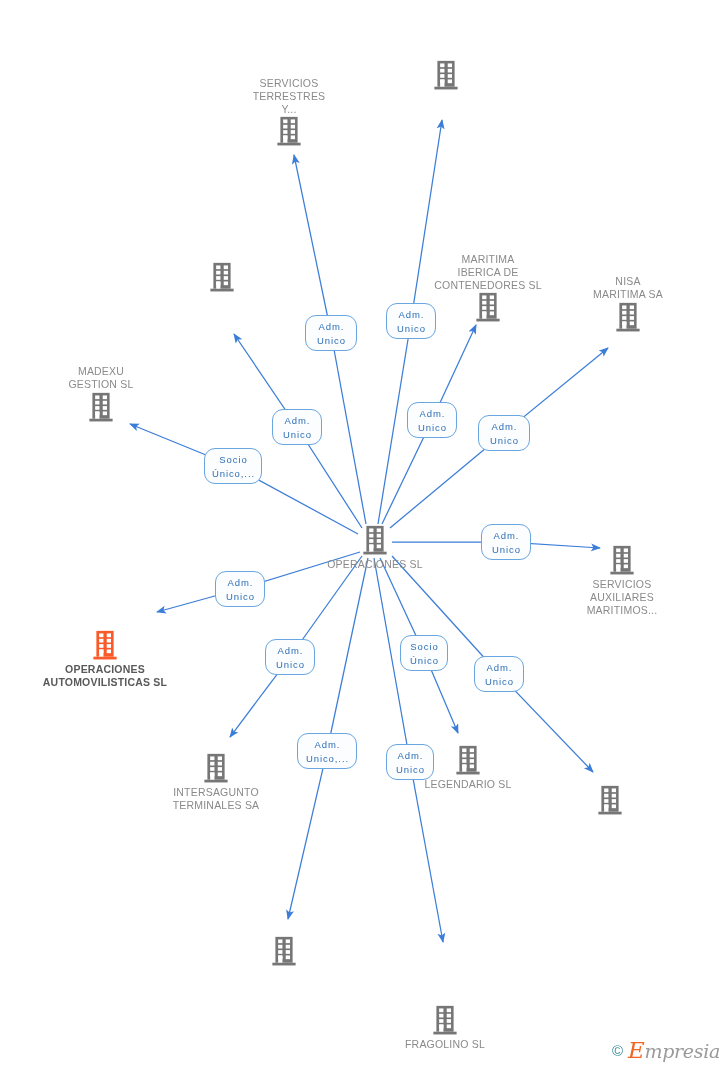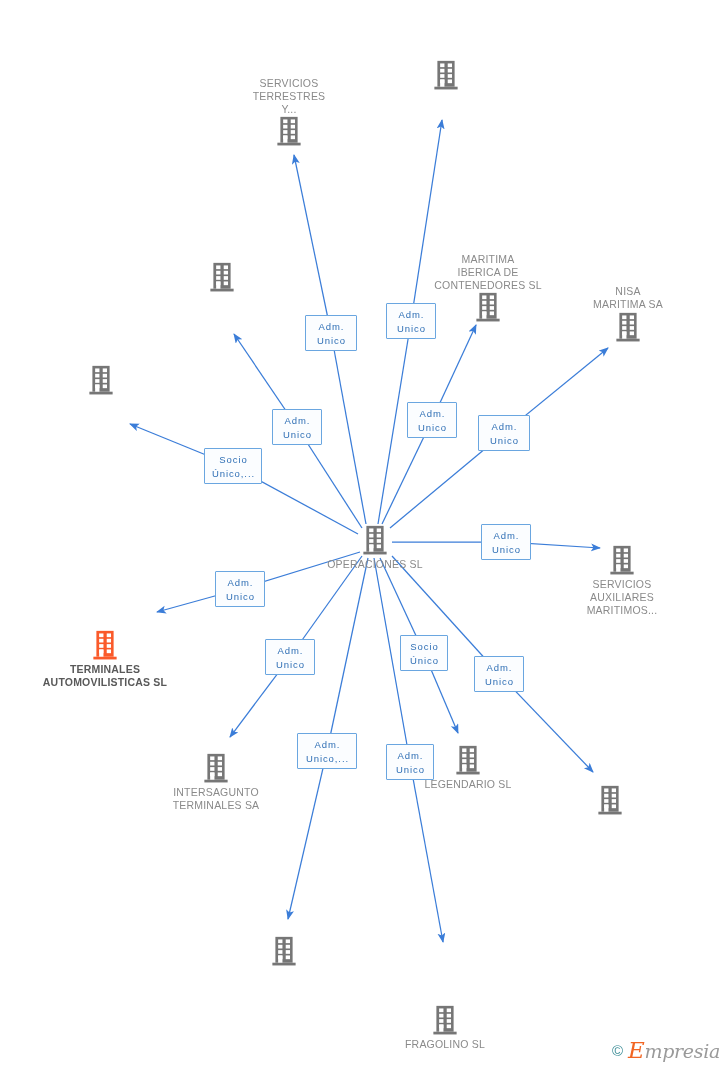--- a/index.html
+++ b/index.html
@@ -56,21 +56,21 @@
     font-weight: bold;
     font-size: 10.5px;
   }
 
   
   .chip {
     position: absolute;
     box-sizing: border-box;
     background: #fbfdff;
     border: 1.3px solid #6aa6e0;
-    border-radius: 1px;
+    border-radius: 11px;
     color: #2f6fb5;
     font-size: 9.5px;
     letter-spacing: 0.9px;
     text-align: center;
     padding: 4px 4px 4px 5px;
     line-height: 1.45;
     white-space: pre-line;
     box-shadow: 0 0 0 0 rgba(0,0,0,0);
   }
 
@@ -203,38 +203,40 @@
           <rect x="17" y="4" width="5" height="4.3" fill="#ffffff"></rect>
           <rect x="8.2" y="10.2" width="5" height="4.3" fill="#ffffff"></rect>
           <rect x="17" y="10.2" width="5" height="4.3" fill="#ffffff"></rect>
           <rect x="8.2" y="16.4" width="5" height="4.3" fill="#ffffff"></rect>
           <rect x="17" y="16.4" width="5" height="4.3" fill="#ffffff"></rect>
           <rect x="8.2" y="22.6" width="5" height="4.3" fill="#ffffff"></rect>
           <rect x="17" y="22.6" width="5" height="4.3" fill="#ffffff"></rect>
           <rect x="8.2" y="22.6" width="5" height="8.4" fill="#ffffff"></rect>
         </svg>
       </div>
-      <div class="node label-above" style="left: 628px; top: 285px; text-align: center;">
+      <div class="node label-above" style="left: 628px; top: 275px; text-align: center;">
         <span class="nlabel">NISA
 MARITIMA SA</span>
         <svg class="bld" width="26" height="31" viewBox="0 0 30 36">
           <rect x="5" y="1" width="20" height="30" fill="#767676"></rect>
           <rect x="1.5" y="31" width="27" height="3.2" fill="#767676"></rect>
           <rect x="8.2" y="4" width="5" height="4.3" fill="#ffffff"></rect>
           <rect x="17" y="4" width="5" height="4.3" fill="#ffffff"></rect>
           <rect x="8.2" y="10.2" width="5" height="4.3" fill="#ffffff"></rect>
           <rect x="17" y="10.2" width="5" height="4.3" fill="#ffffff"></rect>
           <rect x="8.2" y="16.4" width="5" height="4.3" fill="#ffffff"></rect>
           <rect x="17" y="16.4" width="5" height="4.3" fill="#ffffff"></rect>
           <rect x="8.2" y="22.6" width="5" height="4.3" fill="#ffffff"></rect>
           <rect x="17" y="22.6" width="5" height="4.3" fill="#ffffff"></rect>
           <rect x="8.2" y="22.6" width="5" height="8.4" fill="#ffffff"></rect>
         </svg>
       </div>
       <div class="node label-above" style="left: 101px; top: 365px;">
+        <span class="nlabel">MADEXU
+GESTION  SL</span>
         <svg class="bld" width="26" height="31" viewBox="0 0 30 36">
           <rect x="5" y="1" width="20" height="30" fill="#767676"></rect>
           <rect x="1.5" y="31" width="27" height="3.2" fill="#767676"></rect>
           <rect x="8.2" y="4" width="5" height="4.3" fill="#ffffff"></rect>
           <rect x="17" y="4" width="5" height="4.3" fill="#ffffff"></rect>
           <rect x="8.2" y="10.2" width="5" height="4.3" fill="#ffffff"></rect>
           <rect x="17" y="10.2" width="5" height="4.3" fill="#ffffff"></rect>
           <rect x="8.2" y="16.4" width="5" height="4.3" fill="#ffffff"></rect>
           <rect x="17" y="16.4" width="5" height="4.3" fill="#ffffff"></rect>
           <rect x="8.2" y="22.6" width="5" height="4.3" fill="#ffffff"></rect>
@@ -283,21 +285,21 @@
           <rect x="8.2" y="4" width="5" height="4.3" fill="#ffffff"></rect>
           <rect x="17" y="4" width="5" height="4.3" fill="#ffffff"></rect>
           <rect x="8.2" y="10.2" width="5" height="4.3" fill="#ffffff"></rect>
           <rect x="17" y="10.2" width="5" height="4.3" fill="#ffffff"></rect>
           <rect x="8.2" y="16.4" width="5" height="4.3" fill="#ffffff"></rect>
           <rect x="17" y="16.4" width="5" height="4.3" fill="#ffffff"></rect>
           <rect x="8.2" y="22.6" width="5" height="4.3" fill="#ffffff"></rect>
           <rect x="17" y="22.6" width="5" height="4.3" fill="#ffffff"></rect>
           <rect x="8.2" y="22.6" width="5" height="8.4" fill="#ffffff"></rect>
         </svg>
-        <span class="nlabel">TERMINALES
+        <span class="nlabel">OPERACIONES
 AUTOMOVILISTICAS SL</span>
       </div>
       <div class="node label-below" style="left: 216px; top: 753px;">
         <svg class="bld" width="26" height="31" viewBox="0 0 30 36">
           <rect x="5" y="1" width="20" height="30" fill="#767676"></rect>
           <rect x="1.5" y="31" width="27" height="3.2" fill="#767676"></rect>
           <rect x="8.2" y="4" width="5" height="4.3" fill="#ffffff"></rect>
           <rect x="17" y="4" width="5" height="4.3" fill="#ffffff"></rect>
           <rect x="8.2" y="10.2" width="5" height="4.3" fill="#ffffff"></rect>
           <rect x="17" y="10.2" width="5" height="4.3" fill="#ffffff"></rect>

